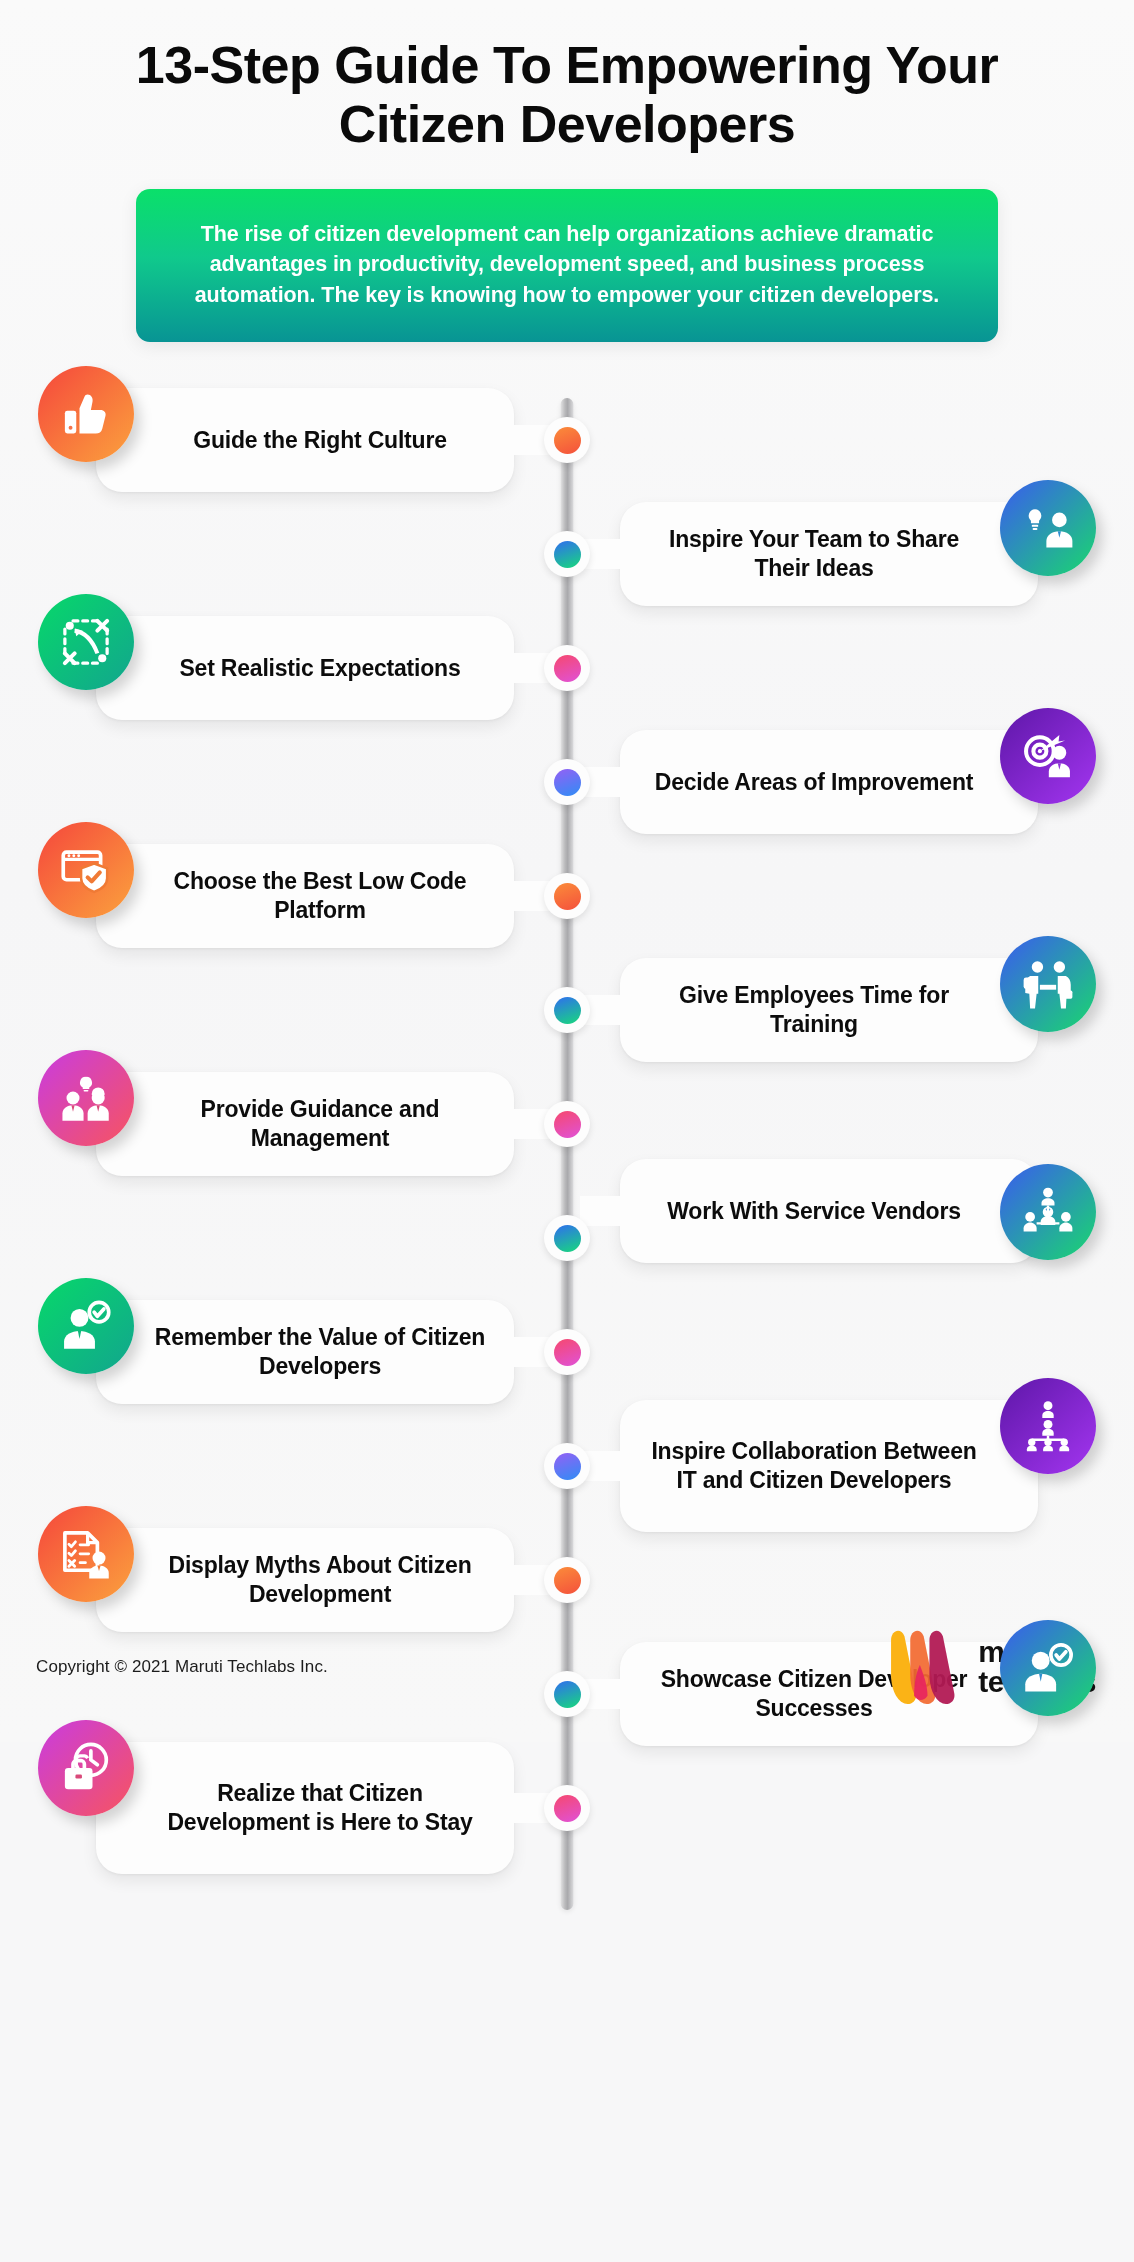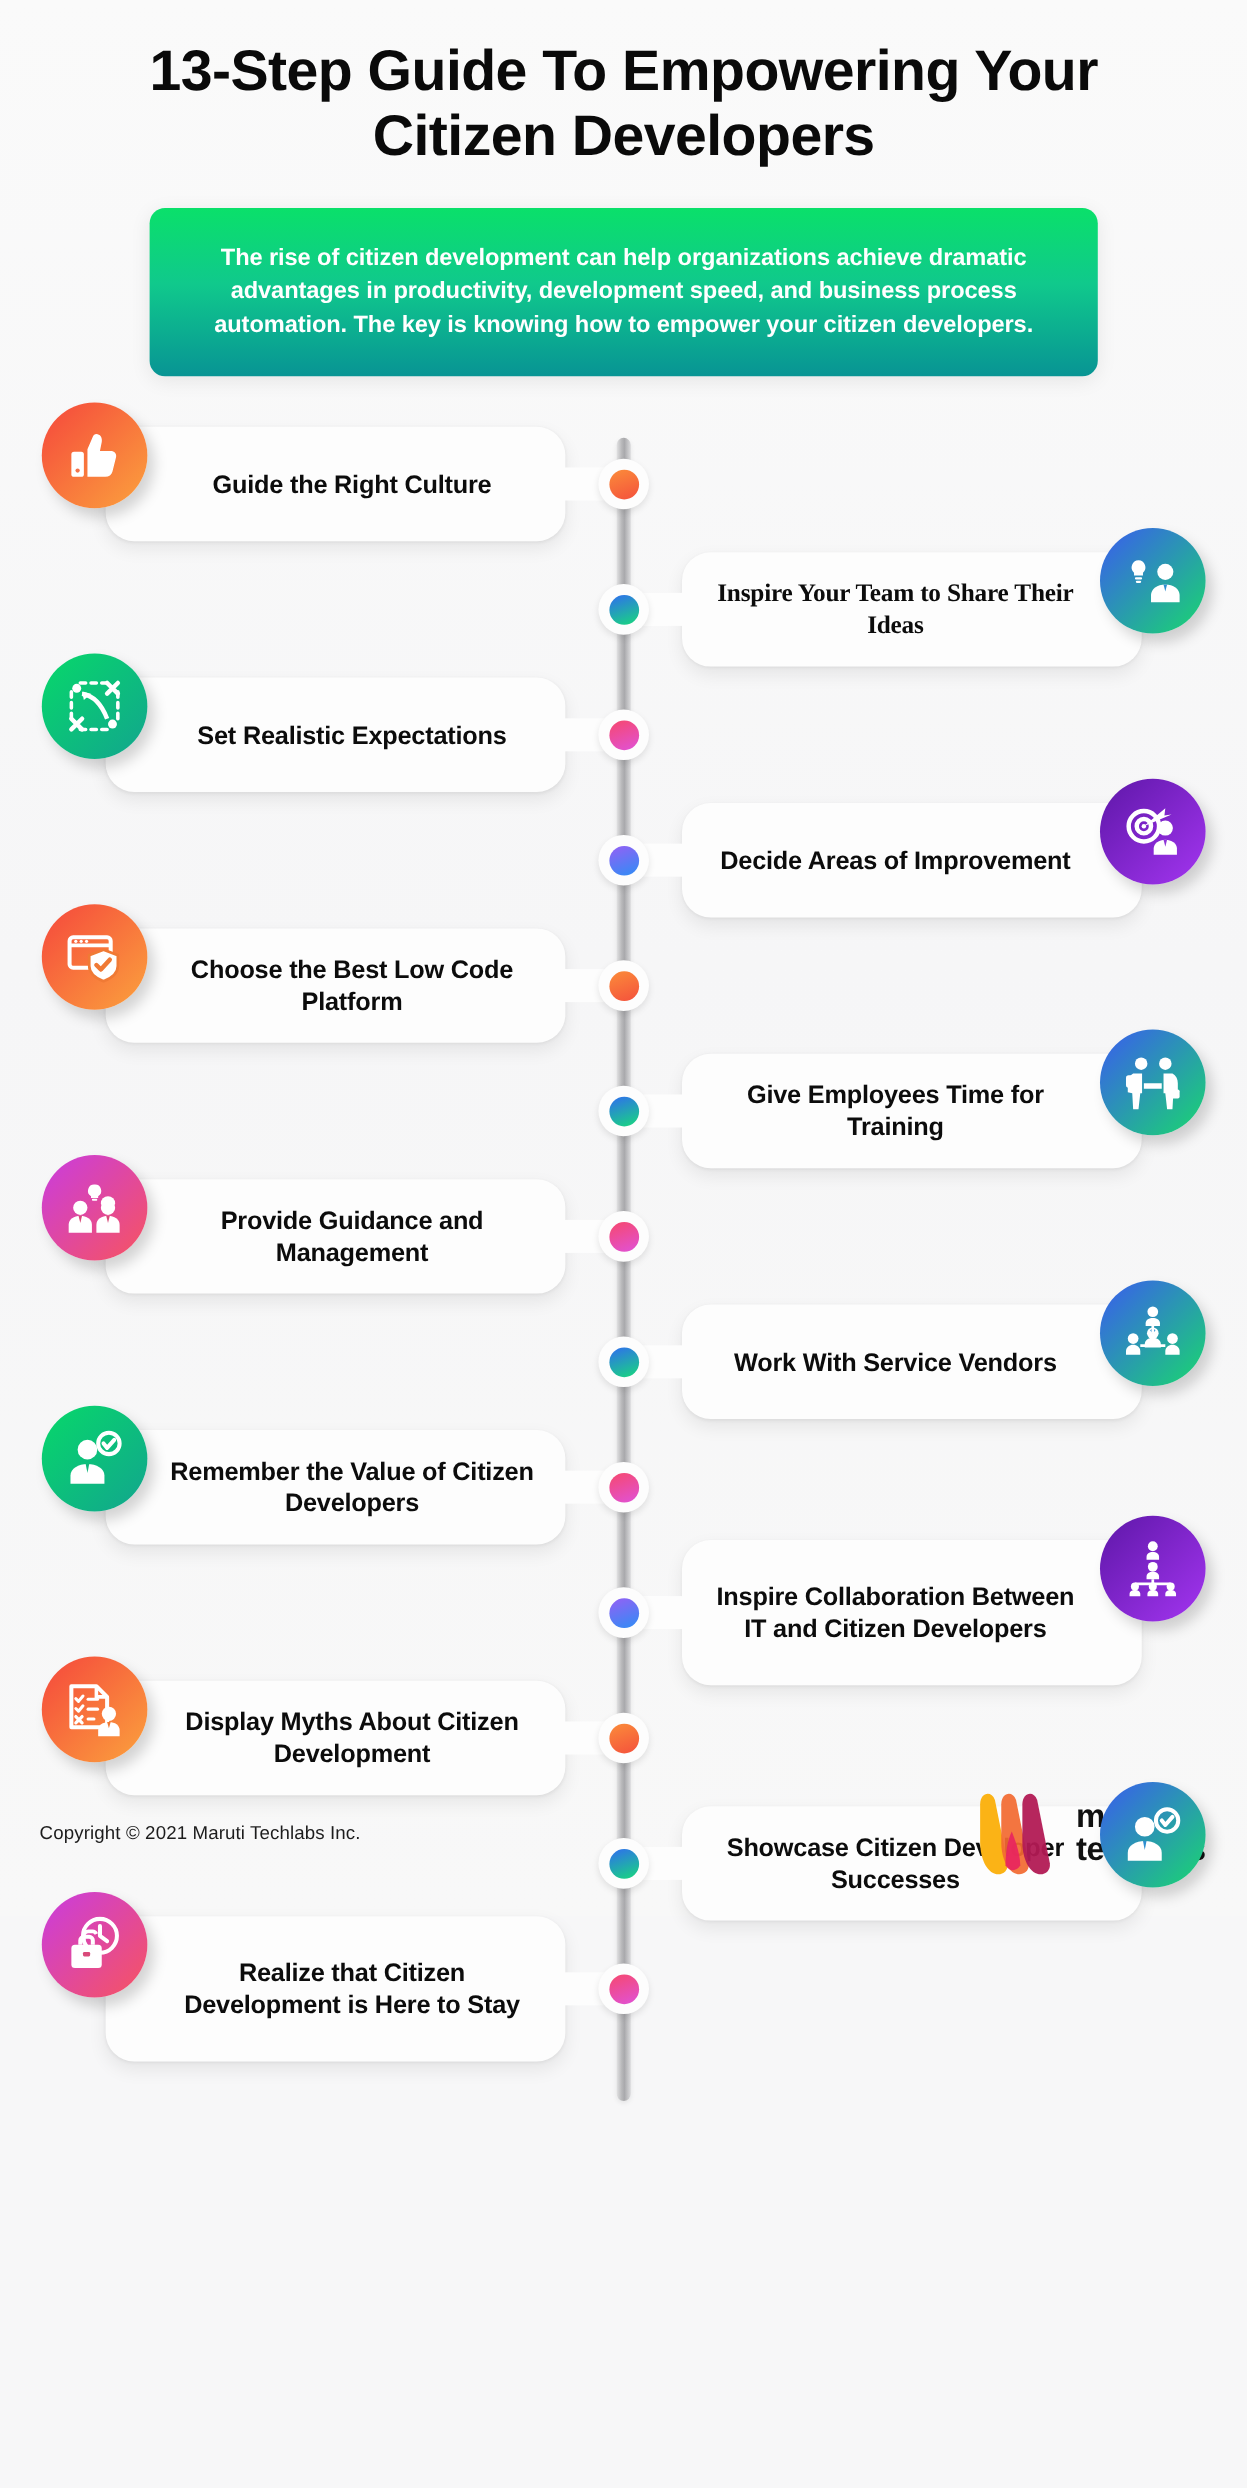--- a/index.html
+++ b/index.html
@@ -192,21 +192,21 @@
           <svg viewBox="0 0 64 64">
             <rect x="6" y="28" width="14" height="28" rx="3"></rect>
             <circle cx="13" cy="49" r="2.4" fill="#f5734a"></circle>
             <path d="M24 56 h20 c4 0 7-2 8-6 l4-16 c1-4-2-7-6-7 H38 l2-10 c1-5-2-9-6-9-2 0-3 1-4 3 l-6 14 v31z"></path>
           </svg>
         </span>
       </div>
       <div class="dot-wrap" style="top: 60px;">
         <div class="dot" style="background: linear-gradient(160deg, rgb(251, 140, 58) 0%, rgb(244, 81, 60) 100%);"></div>
       </div>
-      <div class="card right" style="height: 104px; top: 122px; font-family: Liberation Serif, serif;">
+      <div class="card right" style="height: 104px; top: 122px;">
         <div class="card-label">Inspire Your Team to Share Their Ideas</div>
         <div class="nub" style="top: 37px; left: -40px;"></div>
       </div>
       <div class="icon-bubble" style="background: linear-gradient(135deg, rgb(58, 91, 240) 0%, rgb(25, 216, 110) 100%); top: 100px; right: 38px;">
         <span style="display: flex;">
           <svg viewBox="0 0 64 64">
             <g>
               <path d="M16 6 l2 4 M8 13 l4 2 M7 24 l4-1 M27 13 l-4 2 M26 24 l-4-1"></path>
               <path d="M16 9 a8 8 0 0 0-5 14 v3 h10 v-3 a8 8 0 0 0-5-14z"></path>
               <rect x="12" y="28" width="8" height="2.6" rx="1.2"></rect>
@@ -317,21 +317,21 @@
             <circle cx="47" cy="32" r="8"></circle>
             <path d="M39 27 a8 8 0 0 1 16 0 c0 2-2 3-8 3 s-8-1-8-3z"></path>
             <path d="M34 60 v-9 c0-6 6-10 13-10 s13 4 13 10 v9z"></path>
             <path d="M45 41 l2 8 2-8" fill="#d94a7a"></path>
           </svg>
         </span>
       </div>
       <div class="dot-wrap" style="top: 744px;">
         <div class="dot" style="background: linear-gradient(160deg, rgb(246, 72, 110) 0%, rgb(224, 82, 216) 100%);"></div>
       </div>
-      <div class="card right" style="height: 104px; top: 806px; align-items: center;">
+      <div class="card right" style="height: 104px; top: 779px; align-items: center;">
         <div class="card-label">Work With Service Vendors</div>
         <div class="nub" style="top: 37px; left: -40px;"></div>
       </div>
       <div class="icon-bubble" style="background: linear-gradient(135deg, rgb(58, 91, 240) 0%, rgb(25, 216, 110) 100%); top: 784px; right: 38px;">
         <span style="display: flex;">
           <svg viewBox="0 0 64 64">
             <circle cx="32" cy="8" r="6"></circle>
             <path d="M24 24 v-3 c0-4 4-6 8-6 s8 2 8 6 v3z"></path>
             <circle cx="32" cy="32" r="6.5"></circle>
             <path d="M32 26 l3 3 -3 3 -3-3z" fill="#2f8fd0"></path>

